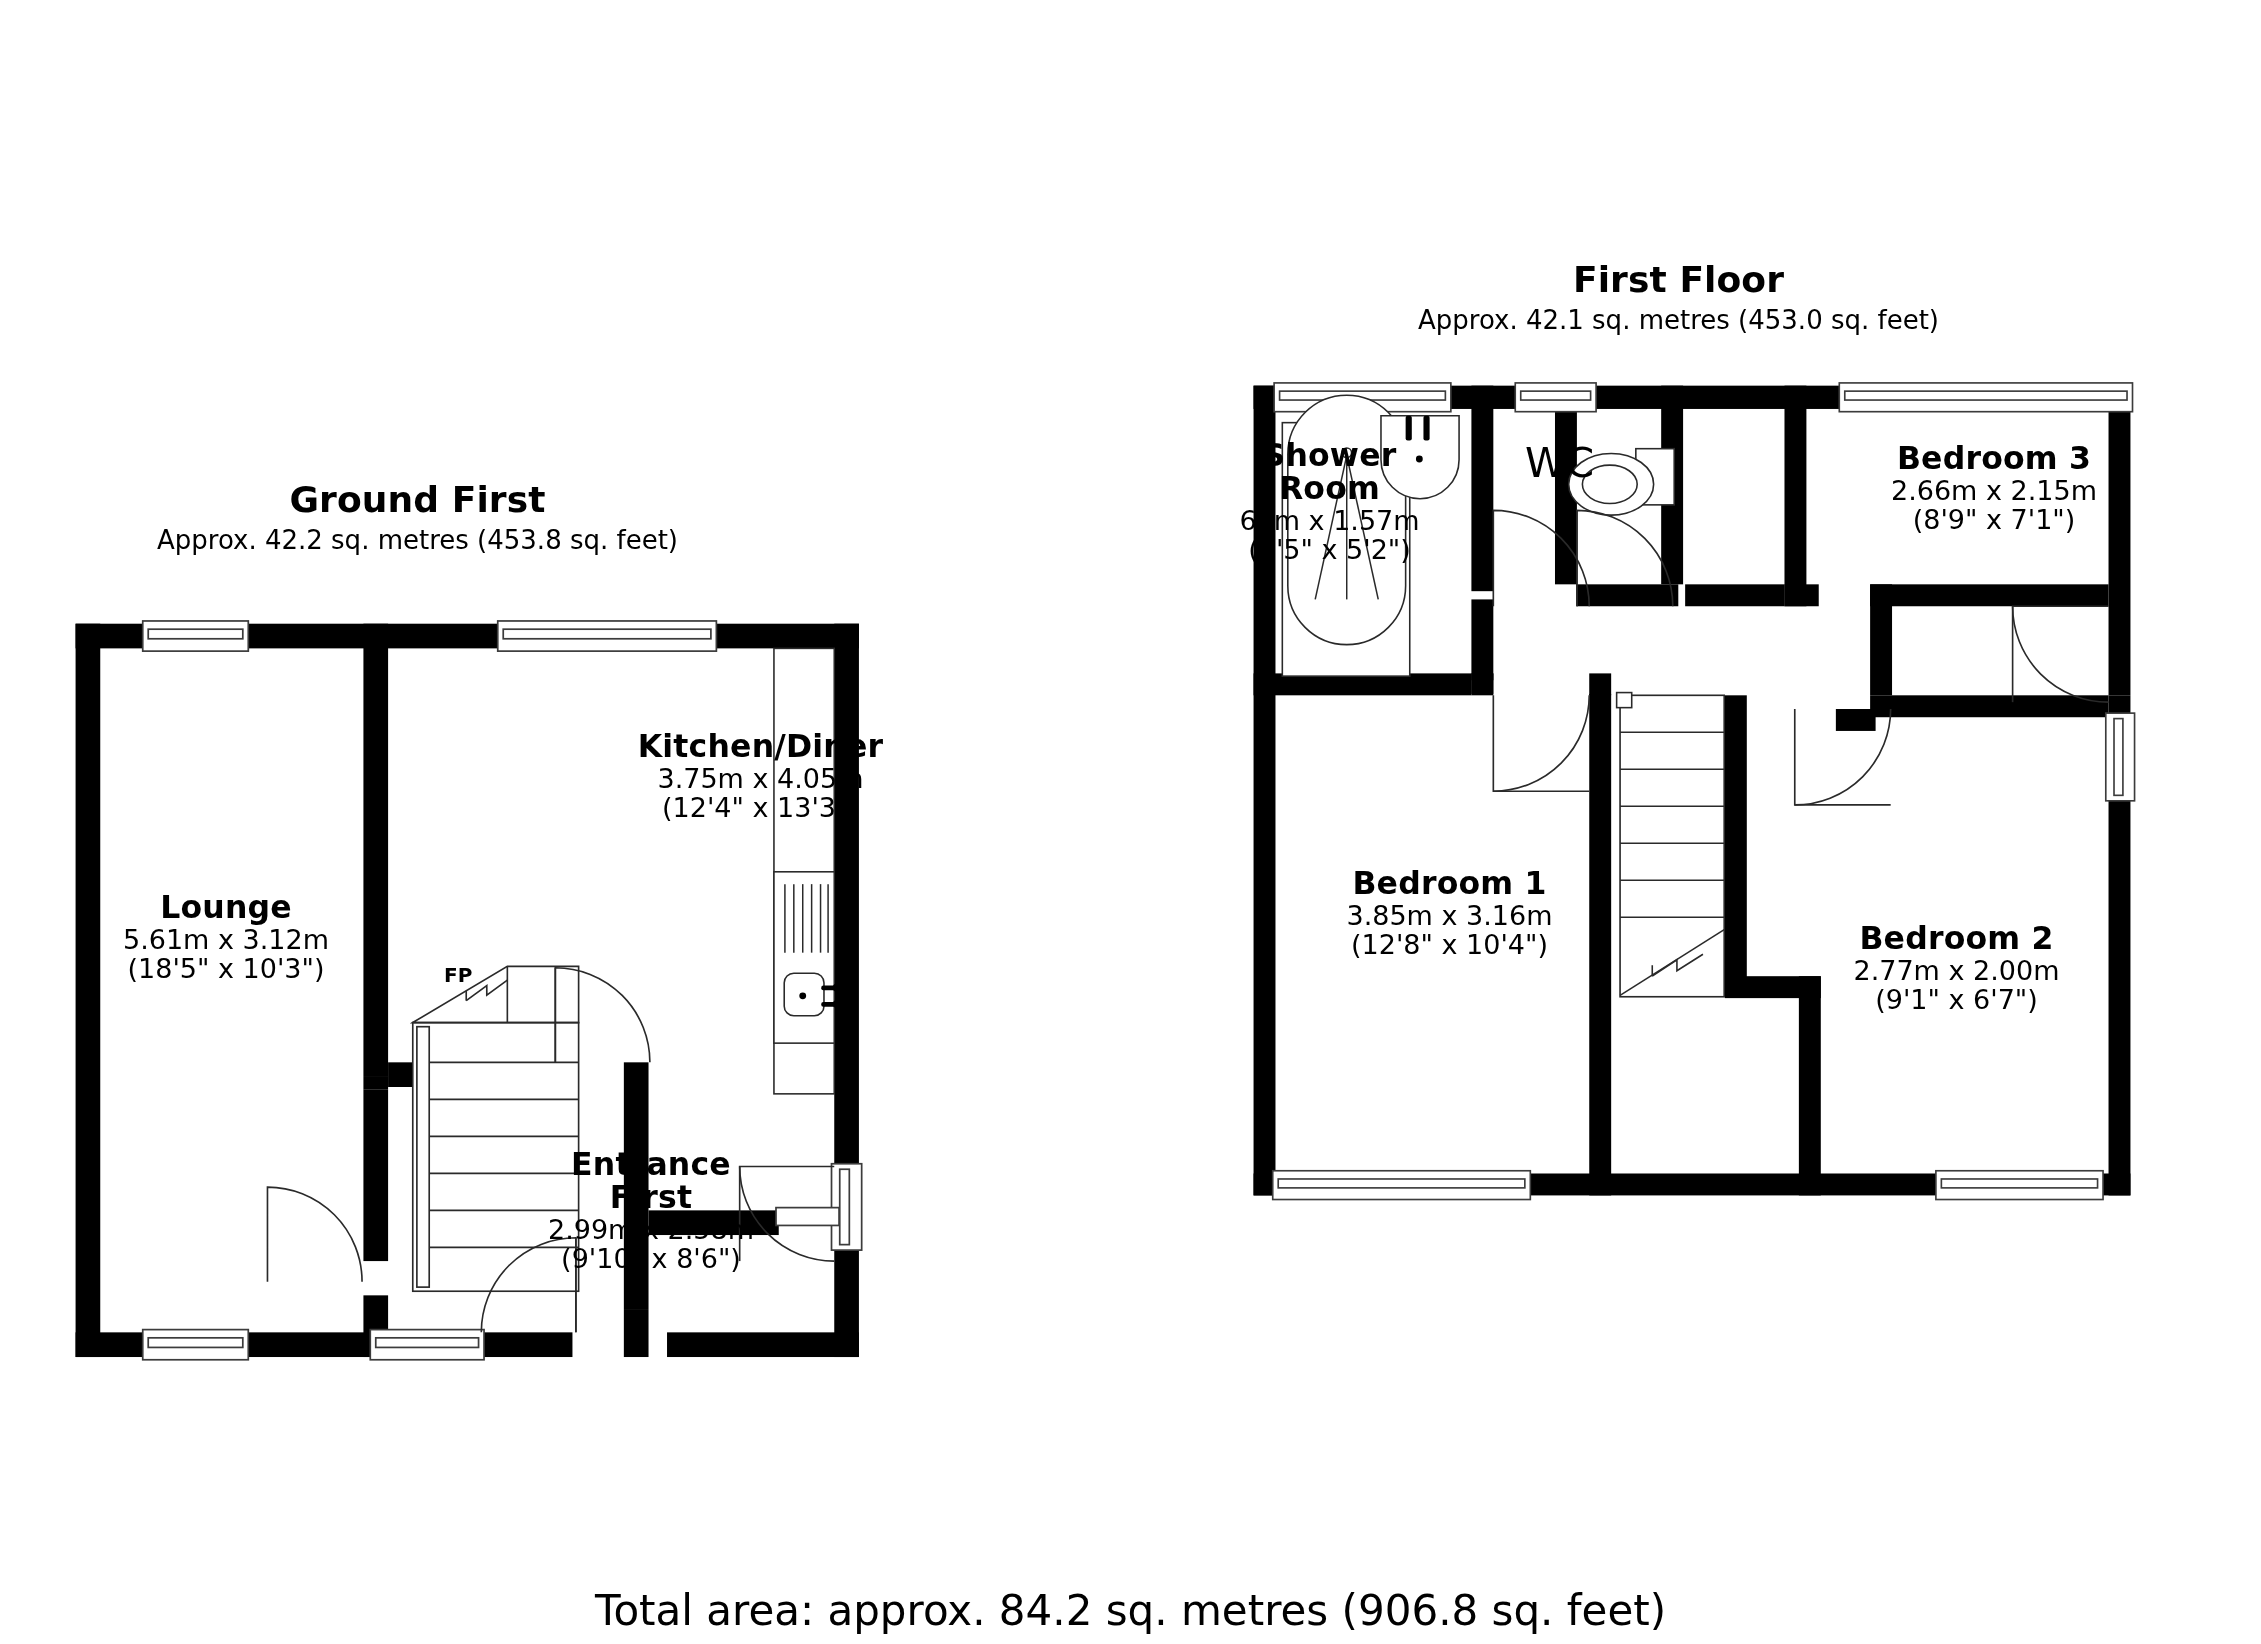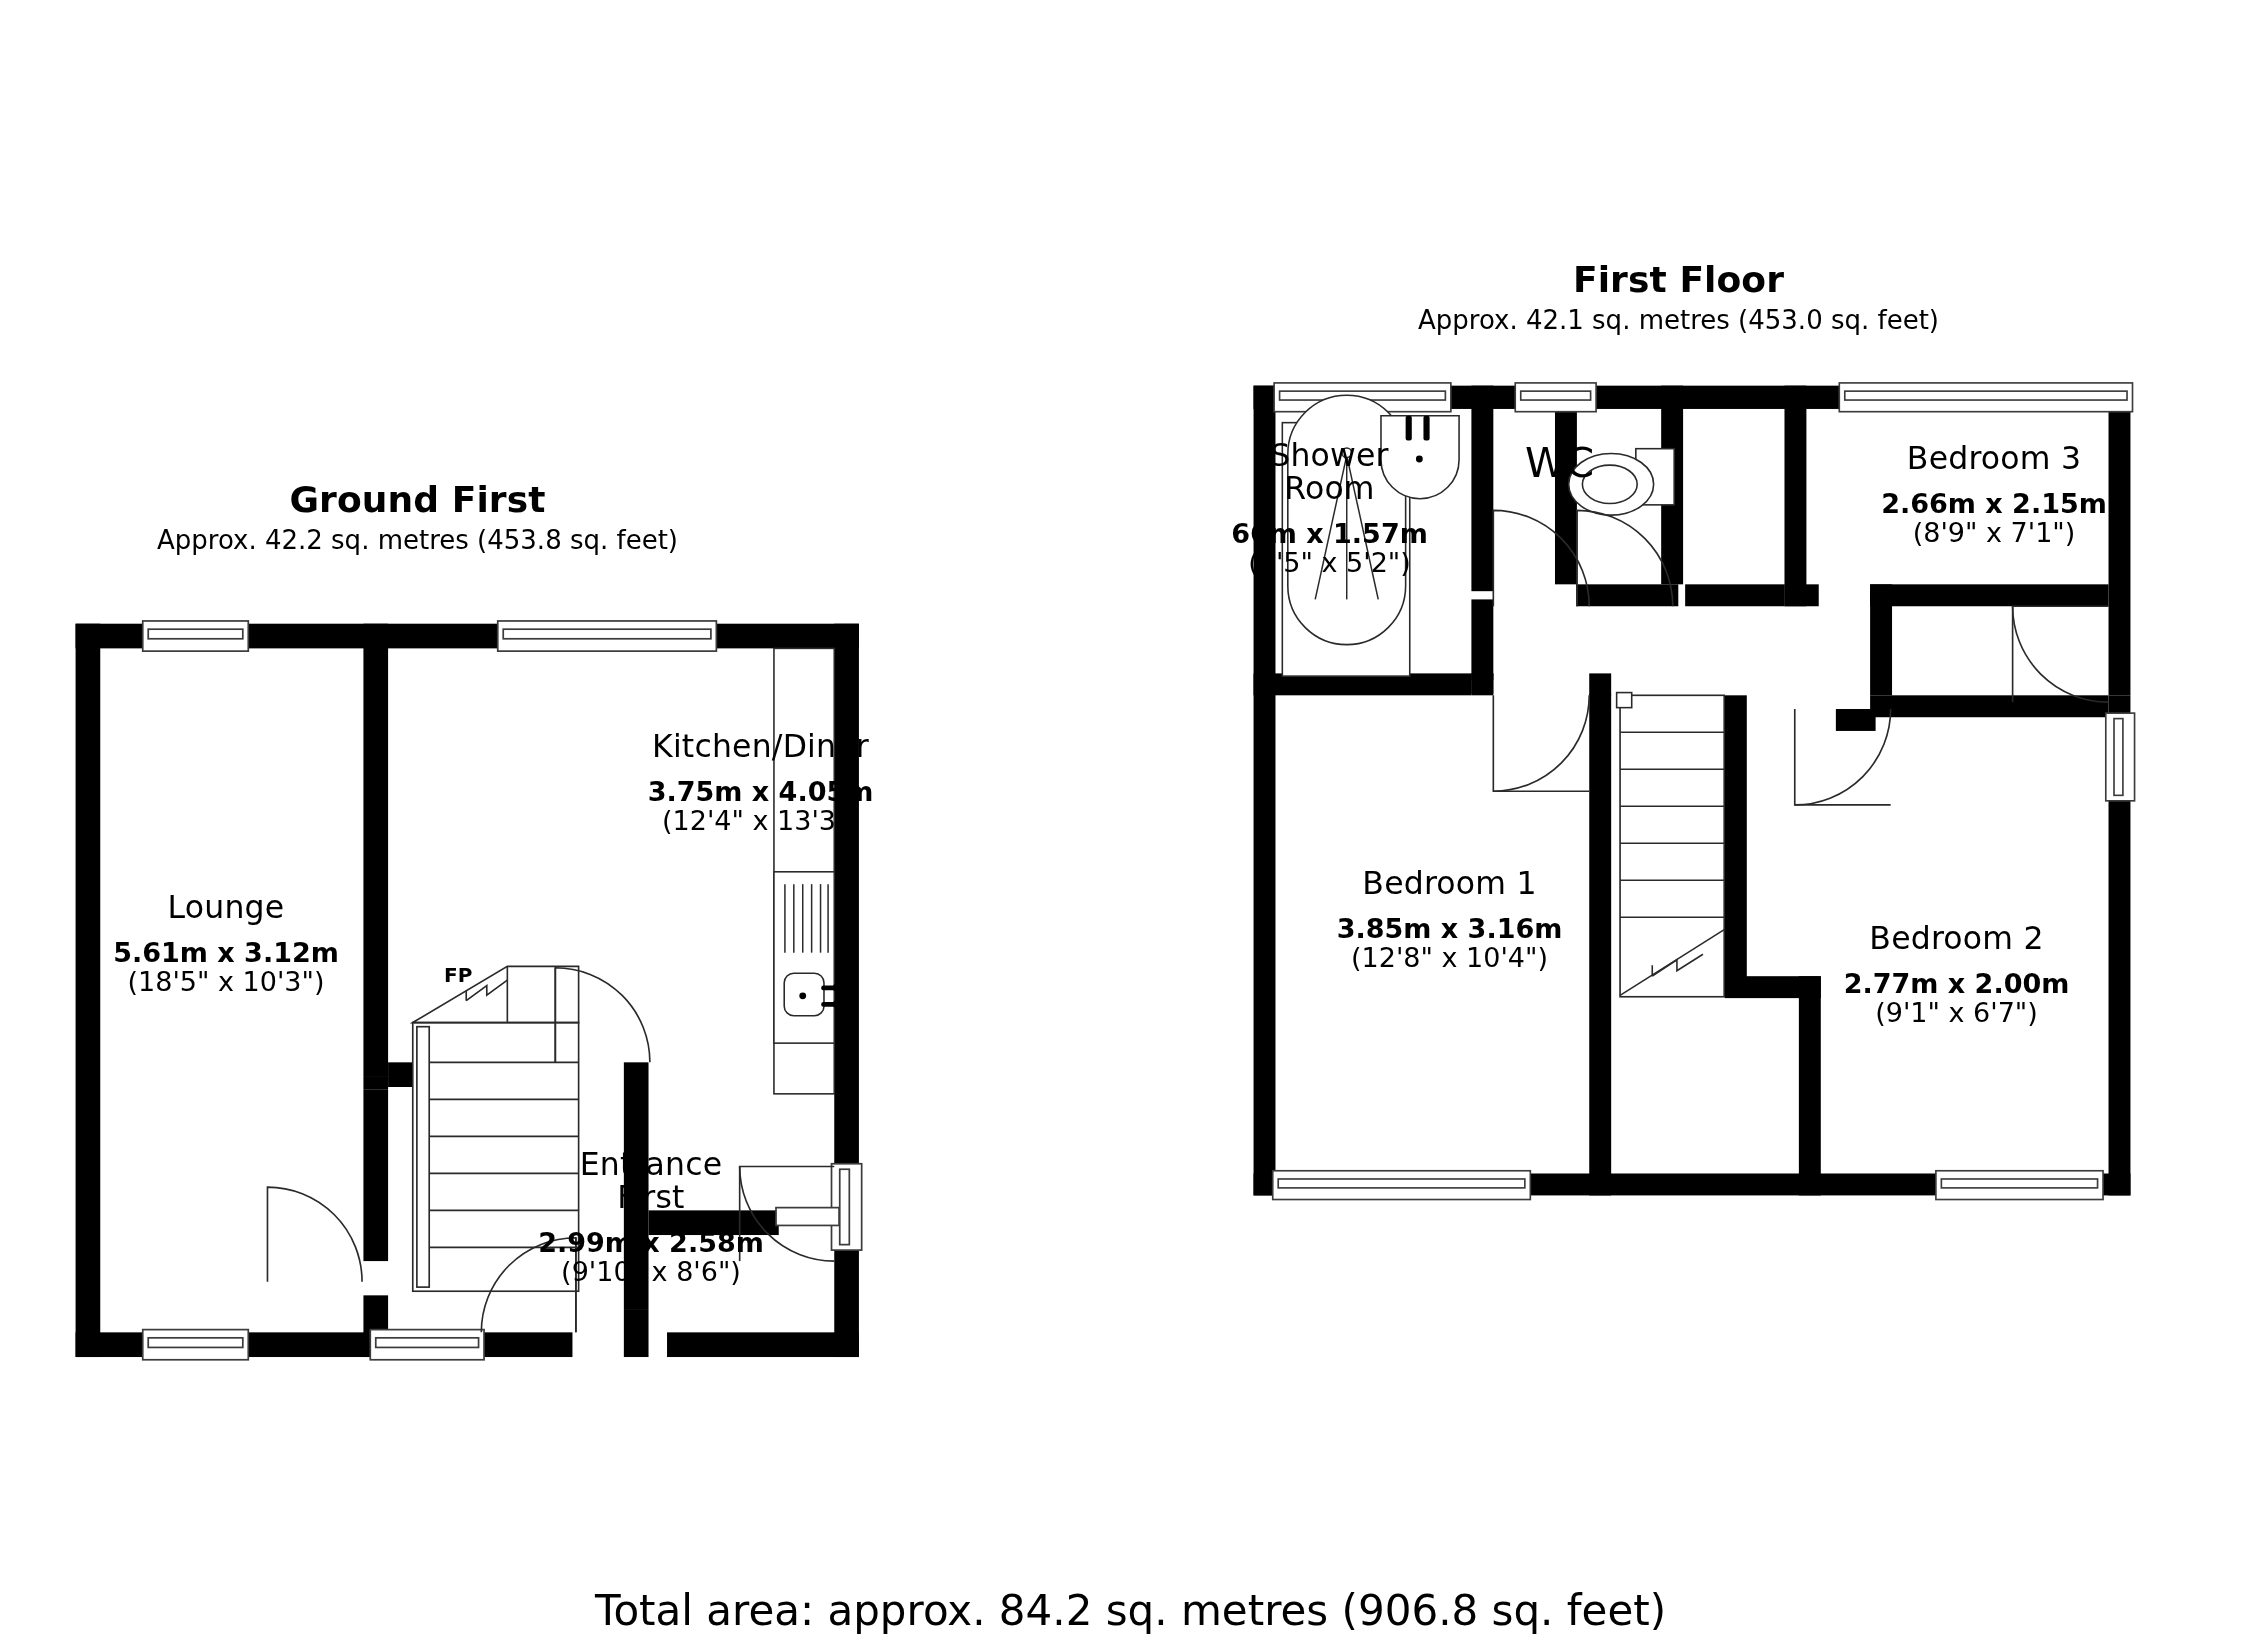--- a/index.html
+++ b/index.html
@@ -41,29 +41,29 @@
   
   .room-label {
     position: absolute;
     text-align: center;
     white-space: nowrap;
     line-height: 1.05;
   }
   .room-label .rl-name {
     display: block;
     font-size: 31.5px;
-    font-weight: normal;
+    font-weight: bold;
     letter-spacing: 0.2px;
   }
   .room-label .rl-name.wrap { white-space: pre-line; }
   .room-label .rl-metric {
     display: block;
     font-size: 27px;
-    font-weight: bold;
-    margin-top: 15px;
+    font-weight: normal;
+    margin-top: 2px;
   }
   .room-label .rl-imperial {
     display: block;
     font-size: 27px;
     font-weight: normal;
     margin-top: 0.7px;
   }
   .fp-label {
     position: absolute;
     font-size: 20px;

